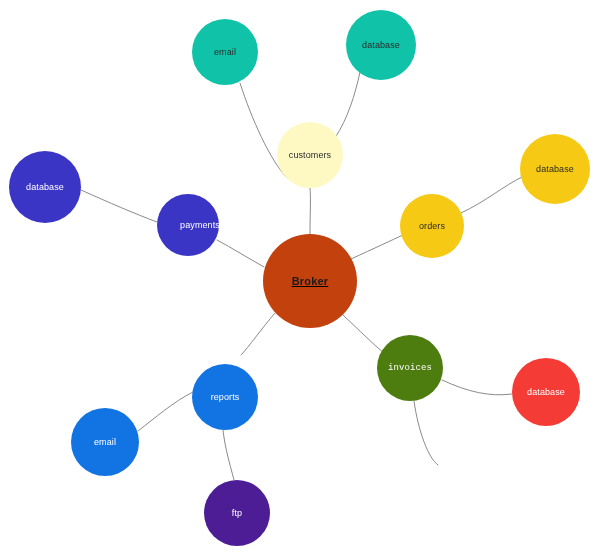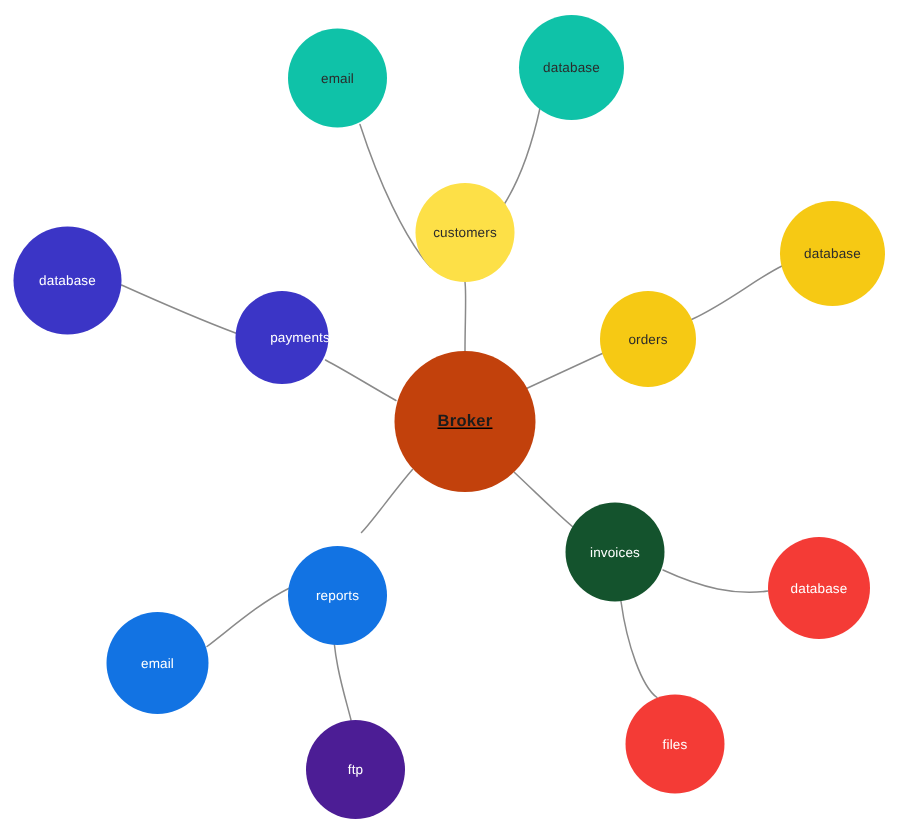--- a/index.html
+++ b/index.html
@@ -81,43 +81,40 @@
       <path class="edge" d="M 193 392 C 173 402 155 418 138 431" stroke="#8a8a8a" stroke-width="1"></path>
       <path class="edge" d="M 222 414 C 222 440 230 464 234 480" stroke="#8a8a8a" stroke-width="1"></path>
       <path class="edge" d="M 264 267 C 248 258 232 248 217 240" stroke="#8a8a8a" stroke-width="1"></path>
       <path class="edge" d="M 157 222 C 133 213 110 203 81 190" stroke="#8a8a8a" stroke-width="1"></path>
     </svg>
 
   <div id="node-layer">
       <div class="node hub" style="left: 263px; top: 234px; width: 94px; height: 94px; background: #c2410c; text-decoration: underline;">
         <span class="node-label" style="color: rgb(28, 28, 28);">Broker</span>
       </div>
-      <div class="node" style="left: 277px; top: 122px; width: 66px; height: 66px; background: #fde047;">
+      <div class="node" style="left: 277px; top: 122px; width: 66px; height: 66px; background: #fef9c3;">
         <span class="node-label" style="color: rgb(43, 43, 43);">customers</span>
       </div>
       <div class="node" style="left: 192px; top: 19px; width: 66px; height: 66px; background: rgb(15, 194, 168);">
         <span class="node-label" style="color: rgb(43, 43, 43);">email</span>
       </div>
       <div class="node" style="left: 346px; top: 10px; width: 70px; height: 70px; background: rgb(15, 194, 168);">
         <span class="node-label" style="color: rgb(43, 43, 43);">database</span>
       </div>
       <div class="node" style="left: 400px; top: 194px; width: 64px; height: 64px; background: rgb(246, 201, 20); align-items: center;">
         <span class="node-label" style="color: rgb(43, 43, 43);">orders</span>
       </div>
       <div class="node" style="left: 520px; top: 134px; width: 70px; height: 70px; background: rgb(246, 201, 20);">
         <span class="node-label" style="color: rgb(43, 43, 43);">database</span>
       </div>
-      <div class="node" style="left: 377px; top: 335px; width: 66px; height: 66px; background: #14532d;">
+      <div class="node" style="left: 377px; top: 335px; width: 66px; height: 66px; background: #4d7c0f; font-family: Liberation Mono, monospace;">
         <span class="node-label" style="color: rgb(255, 255, 255);">invoices</span>
       </div>
       <div class="node" style="left: 512px; top: 358px; width: 68px; height: 68px; background: rgb(244, 59, 54);">
         <span class="node-label" style="color: rgb(255, 255, 255);">database</span>
-      </div>
-      <div class="node" style="left: 417px; top: 463px; width: 66px; height: 66px; background: rgb(244, 59, 54);">
-        <span class="node-label" style="color: rgb(255, 255, 255);">files</span>
       </div>
       <div class="node" style="left: 192px; top: 364px; width: 66px; height: 66px; background: rgb(18, 115, 227);">
         <span class="node-label" style="color: rgb(255, 255, 255);">reports</span>
       </div>
       <div class="node" style="left: 71px; top: 408px; width: 68px; height: 68px; background: rgb(18, 115, 227);">
         <span class="node-label" style="color: rgb(255, 255, 255);">email</span>
       </div>
       <div class="node" style="left: 204px; top: 480px; width: 66px; height: 66px; background: #4c1d95;">
         <span class="node-label" style="color: rgb(255, 255, 255);">ftp</span>
       </div>

